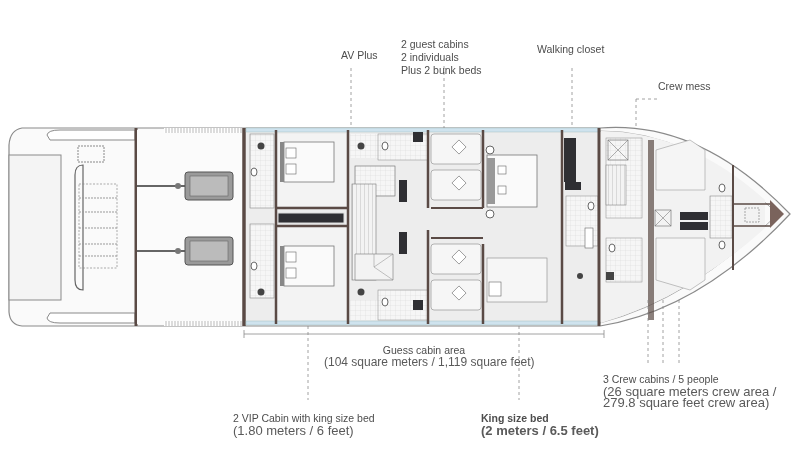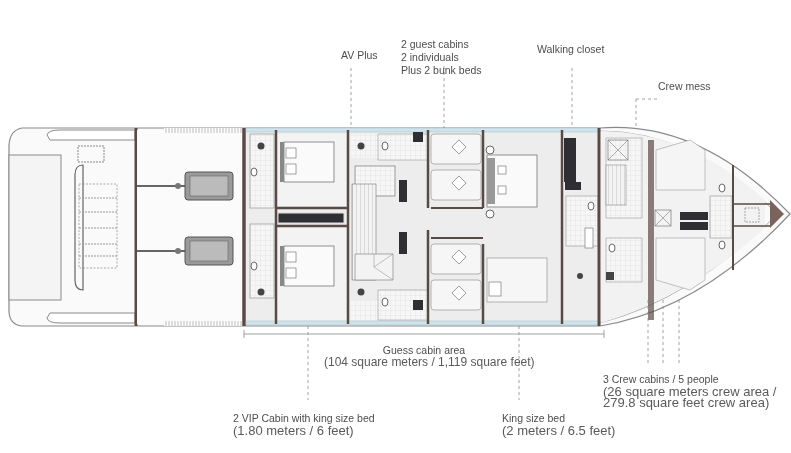--- a/index.html
+++ b/index.html
@@ -227,16 +227,16 @@
   <div>3 Crew cabins / 5 people</div>
   <div class="sub">(26 square meters crew area /</div>
   <div class="sub">279.8 square feet crew area)</div>
 </div>
 
 <div class="label" style="left:233px; top:412px;">
   <div>2 VIP Cabin with king size bed</div>
   <div class="sub">(1.80 meters / 6 feet)</div>
 </div>
 
-<div class="label" style="left:502px; top:412px;">
+<div class="label" style="left:481px; top:412px;font-weight:bold;">
   <div>King size bed</div>
   <div class="sub">(2 meters / 6.5 feet)</div>
 </div>
 
 </body></html>

